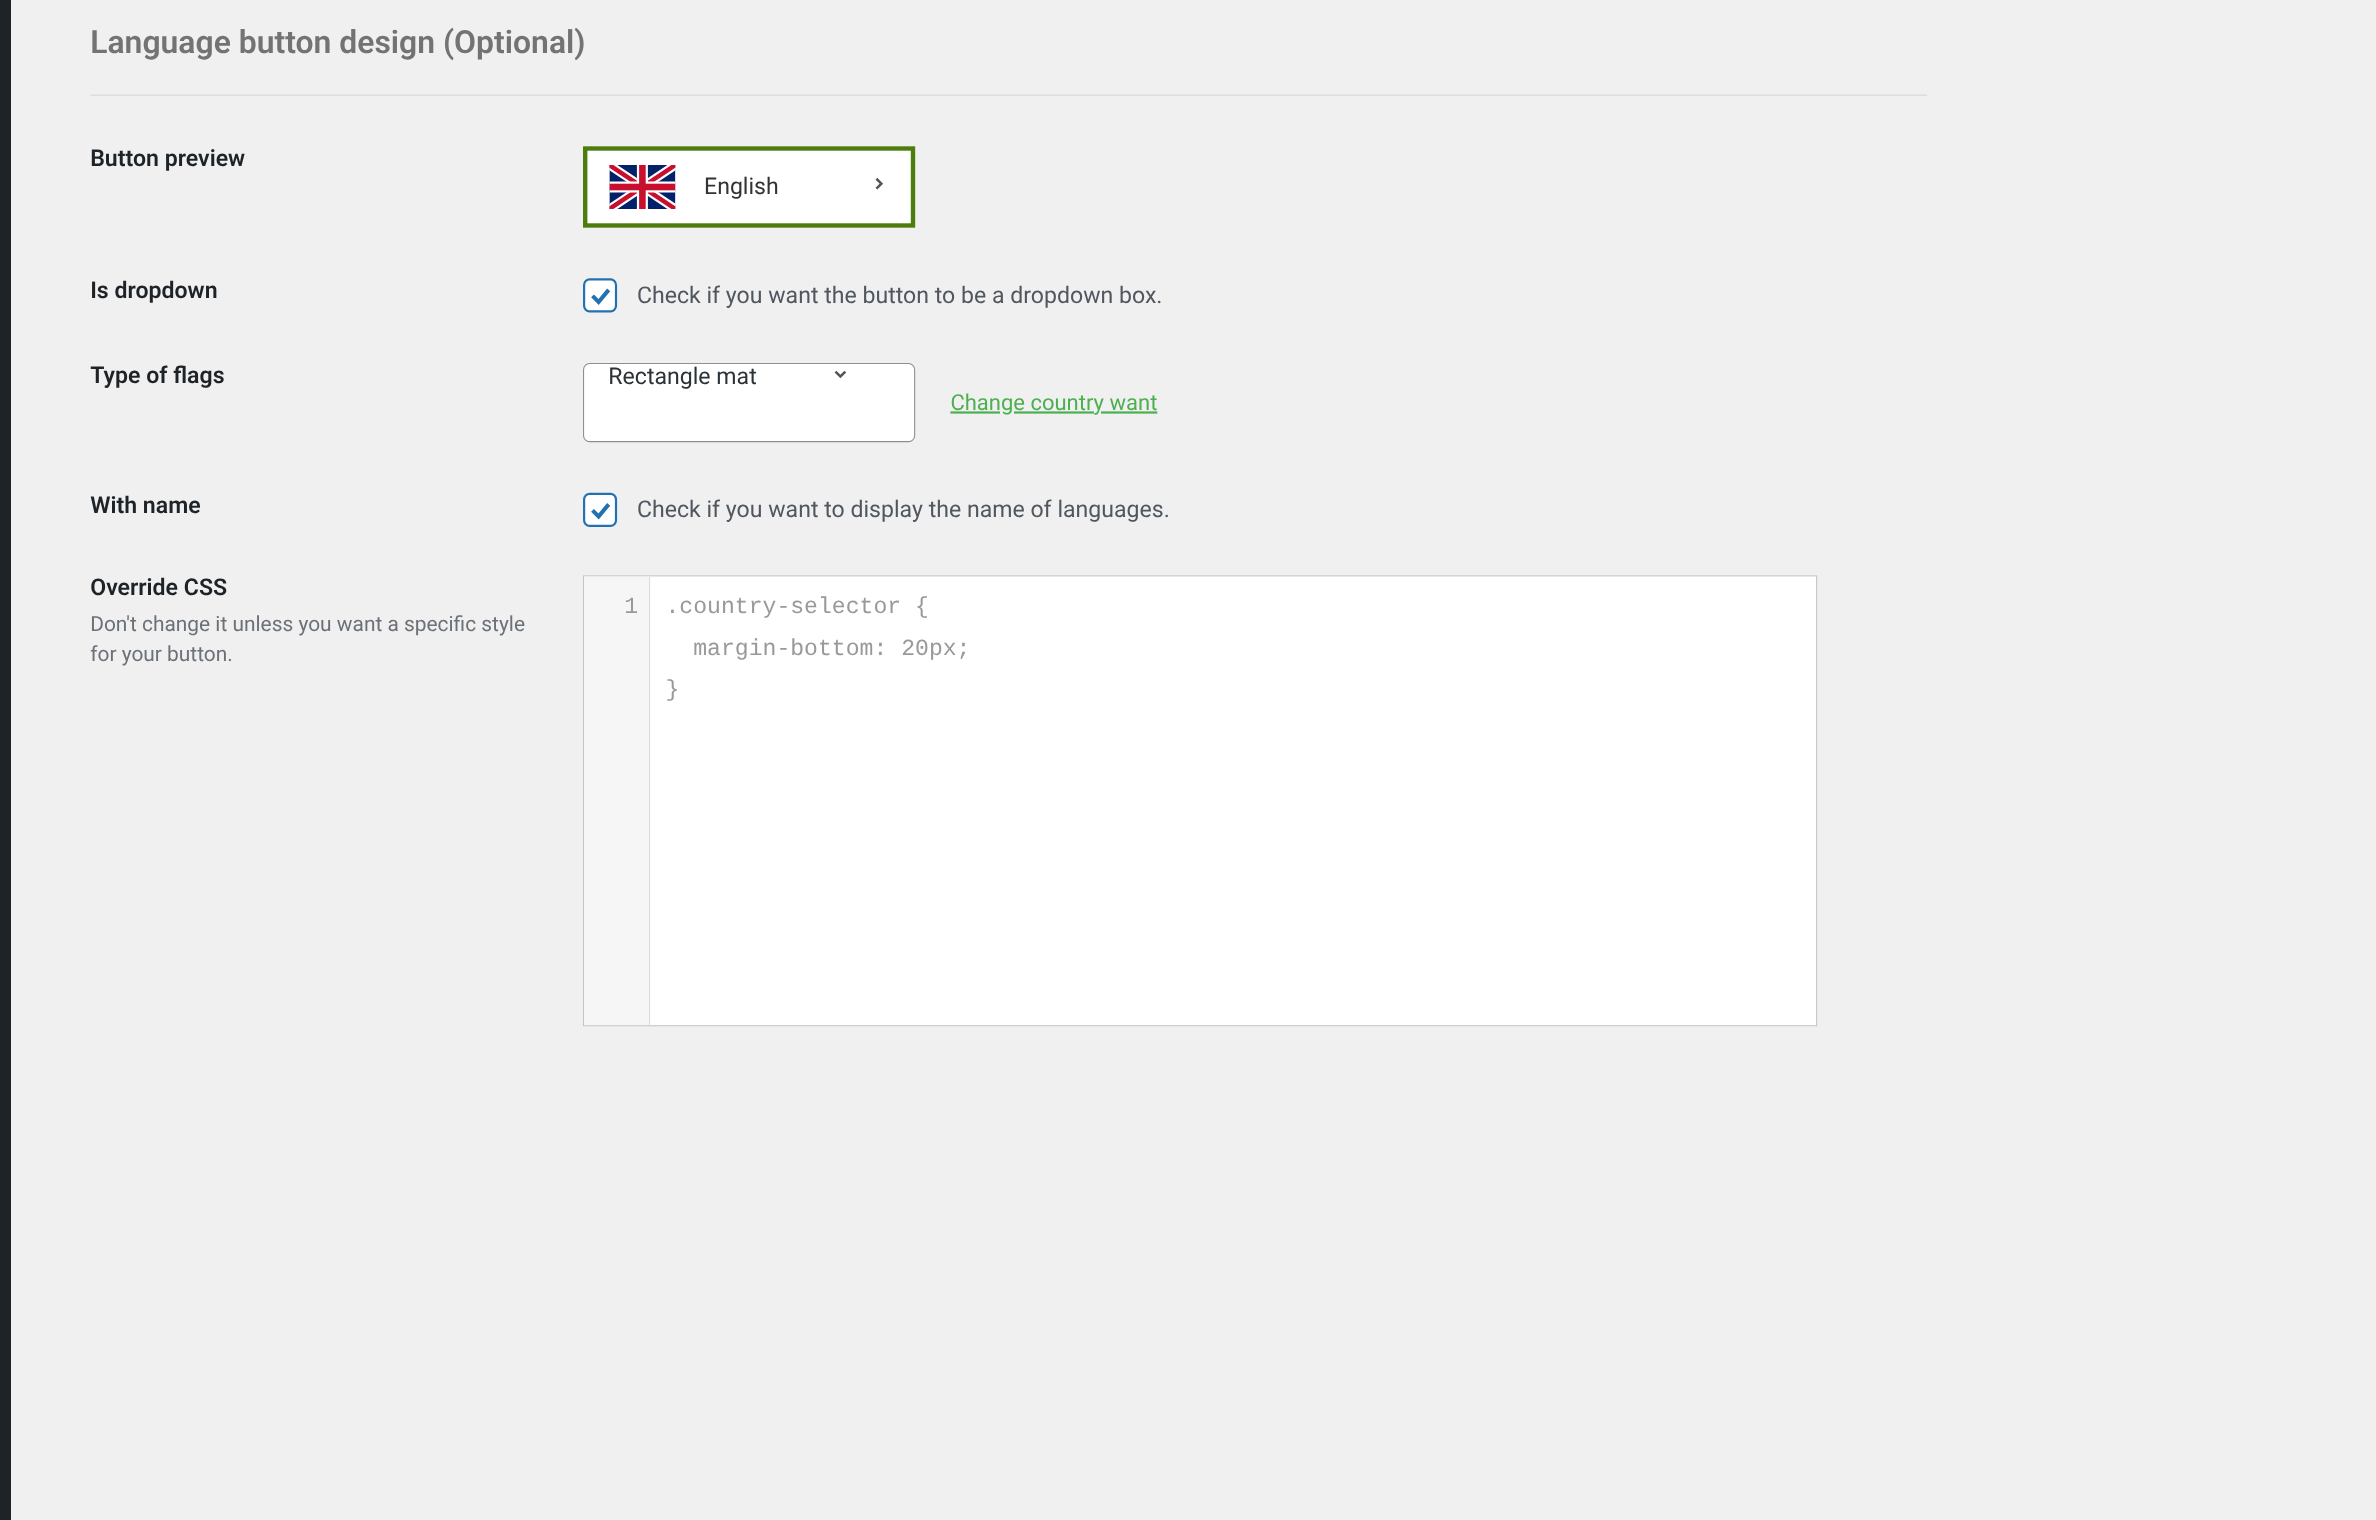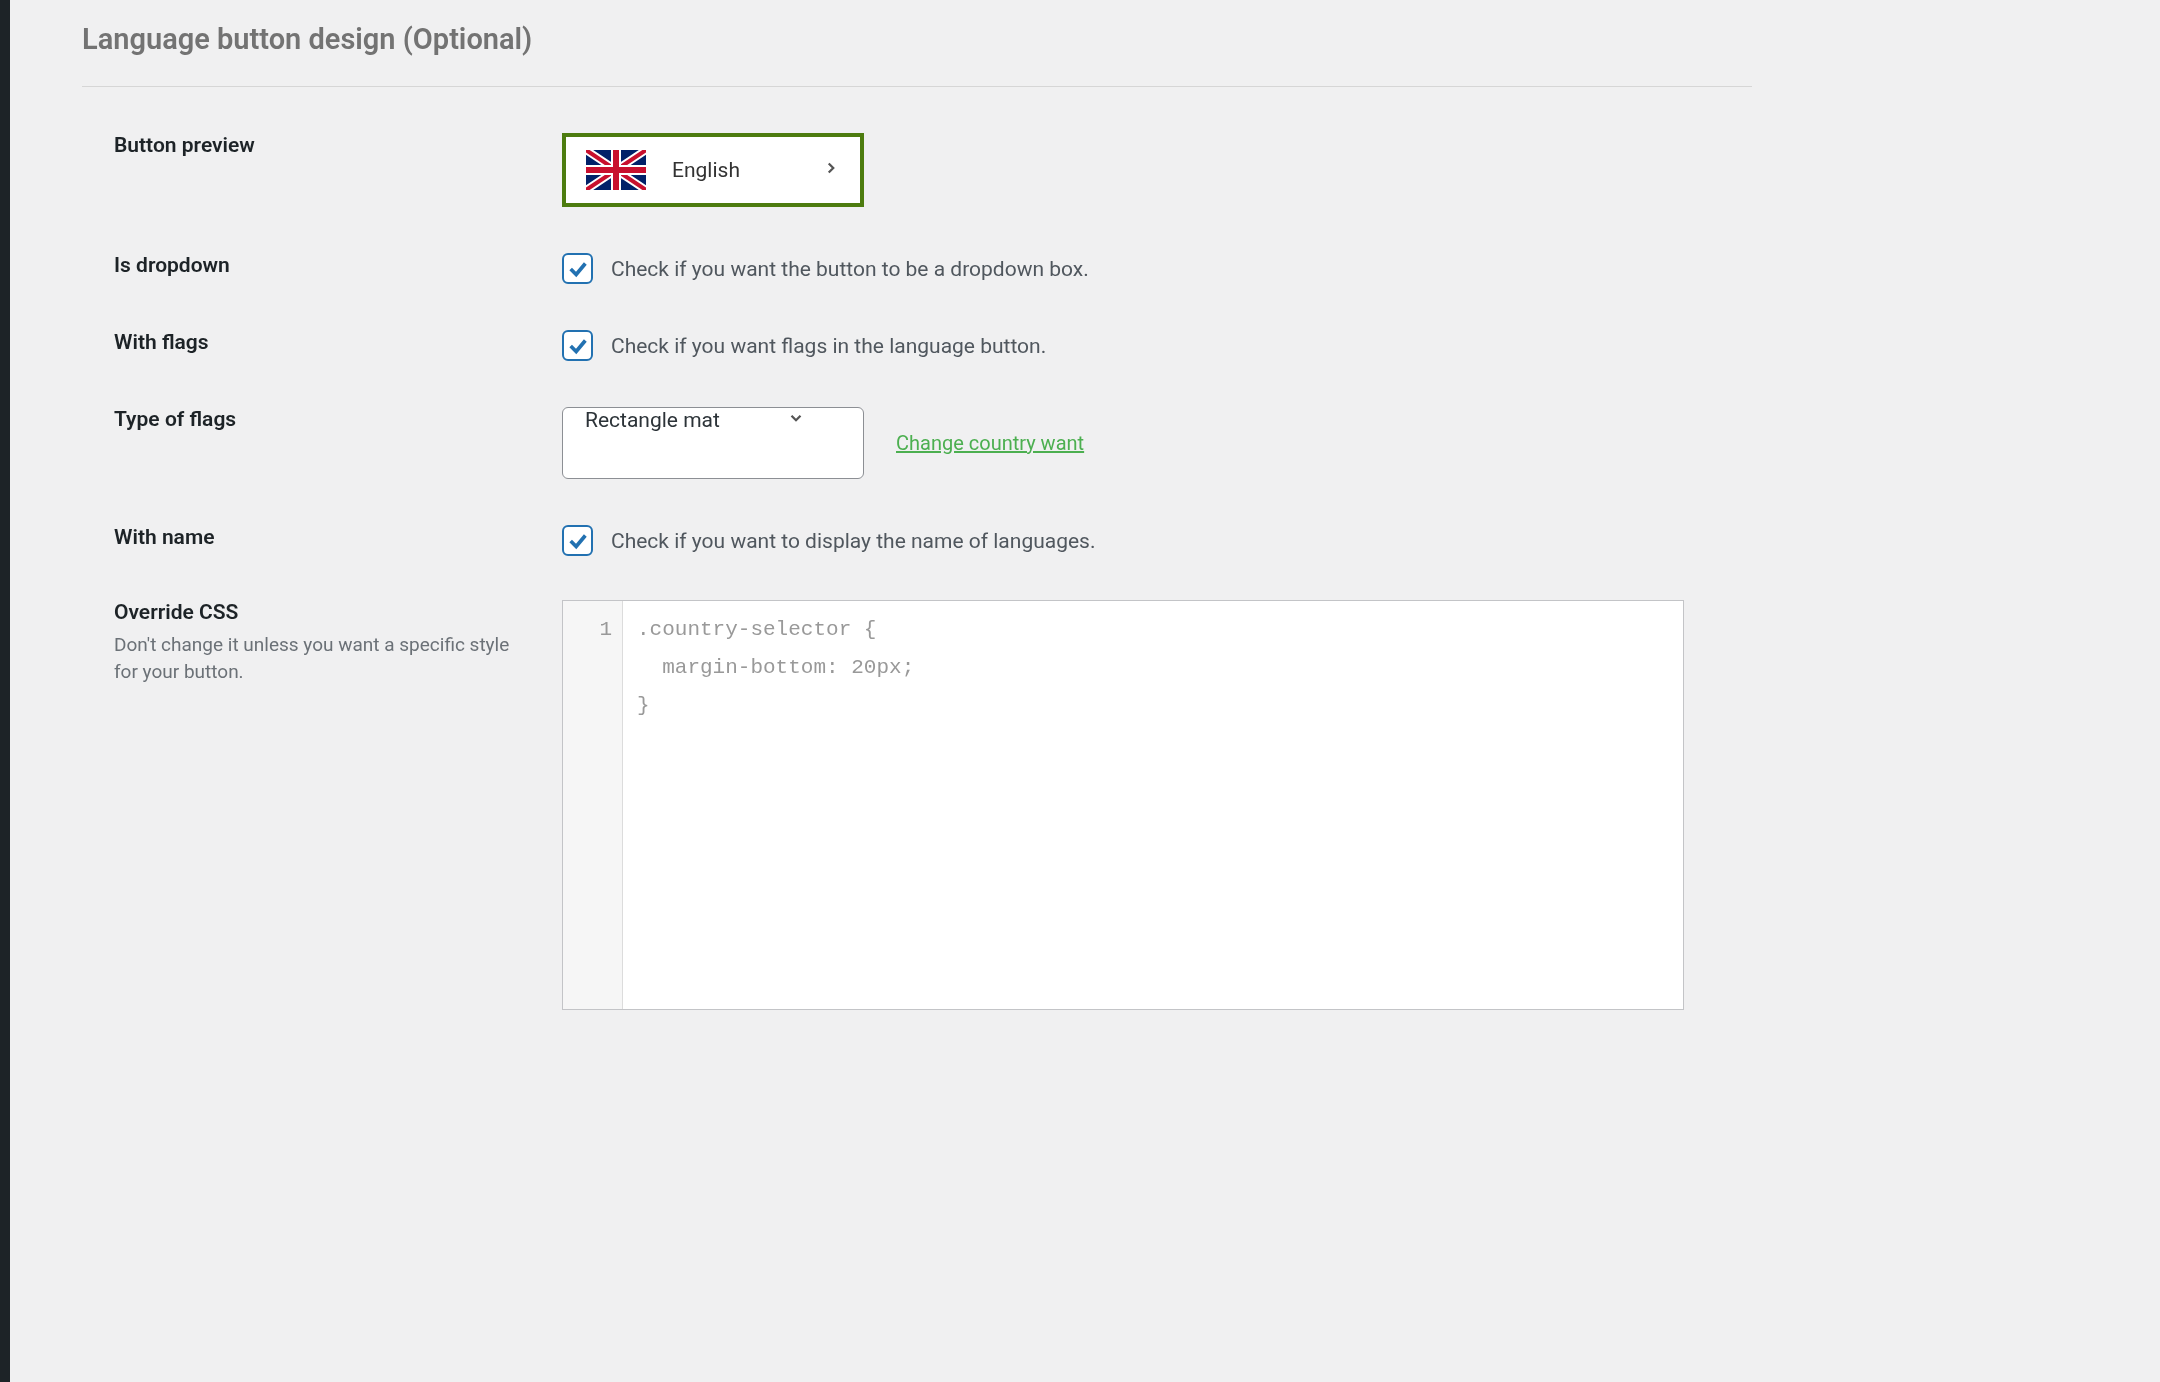--- a/index.html
+++ b/index.html
@@ -17,21 +17,21 @@
     padding:22px 0 0 82px;
     max-width:1820px;
   }
   .section-title{
     font-size:29px; font-weight:600; color:#737373;
     padding-bottom:30px;
   }
   .hr{
     border:0; border-top:1px solid #d6d6d6; width:1670px; margin-top:0px;
   }
-  .form-table{ width:100%; border-collapse:collapse;margin-left:32px; }
+  .form-table{ width:100%; border-collapse:collapse; }
   .form-table tr td{ vertical-align:top; padding-top:46px; }
   .form-table tr td.th{
     width:448px; font-size:21px; font-weight:600; color:#1d2327;
     padding-right:30px;
   }
   .subnote{
     display:block; font-weight:400; color:#6b7177; font-size:19px; margin-top:8px; line-height:1.4;
   }
   .chk-wrap{ display:flex; align-items:center; }
   .chk{
@@ -124,33 +124,20 @@
           <span class="chk">
             <svg viewBox="0 0 24 24" fill="none" stroke="#2271b1" stroke-width="4">
                   <polyline points="4 12 10 18 20 6"></polyline>
                 </svg>
           </span>
           <span class="chk-label">Check if you want the button to be a dropdown box.</span>
         </div>
       </td>
     </tr>
 
-    <tr>
-      <td class="th">With flags</td>
-      <td>
-        <div class="chk-wrap">
-          <span class="chk">
-            <svg viewBox="0 0 24 24" fill="none" stroke="#2271b1" stroke-width="4">
-                  <polyline points="4 12 10 18 20 6"></polyline>
-                </svg>
-          </span>
-          <span class="chk-label">Check if you want flags in the language button.</span>
-        </div>
-      </td>
-    </tr>
 
     <tr>
       <td class="th">Type of flags</td>
       <td>
         <div class="select-wrap">
           <div class="select">
             <span>Rectangle mat</span>
             <span class="caret">
               <svg width="18" height="18" viewBox="0 0 24 24" fill="none" stroke="#555" stroke-width="3">
                     <polyline points="6 9 12 15 18 9"></polyline>

